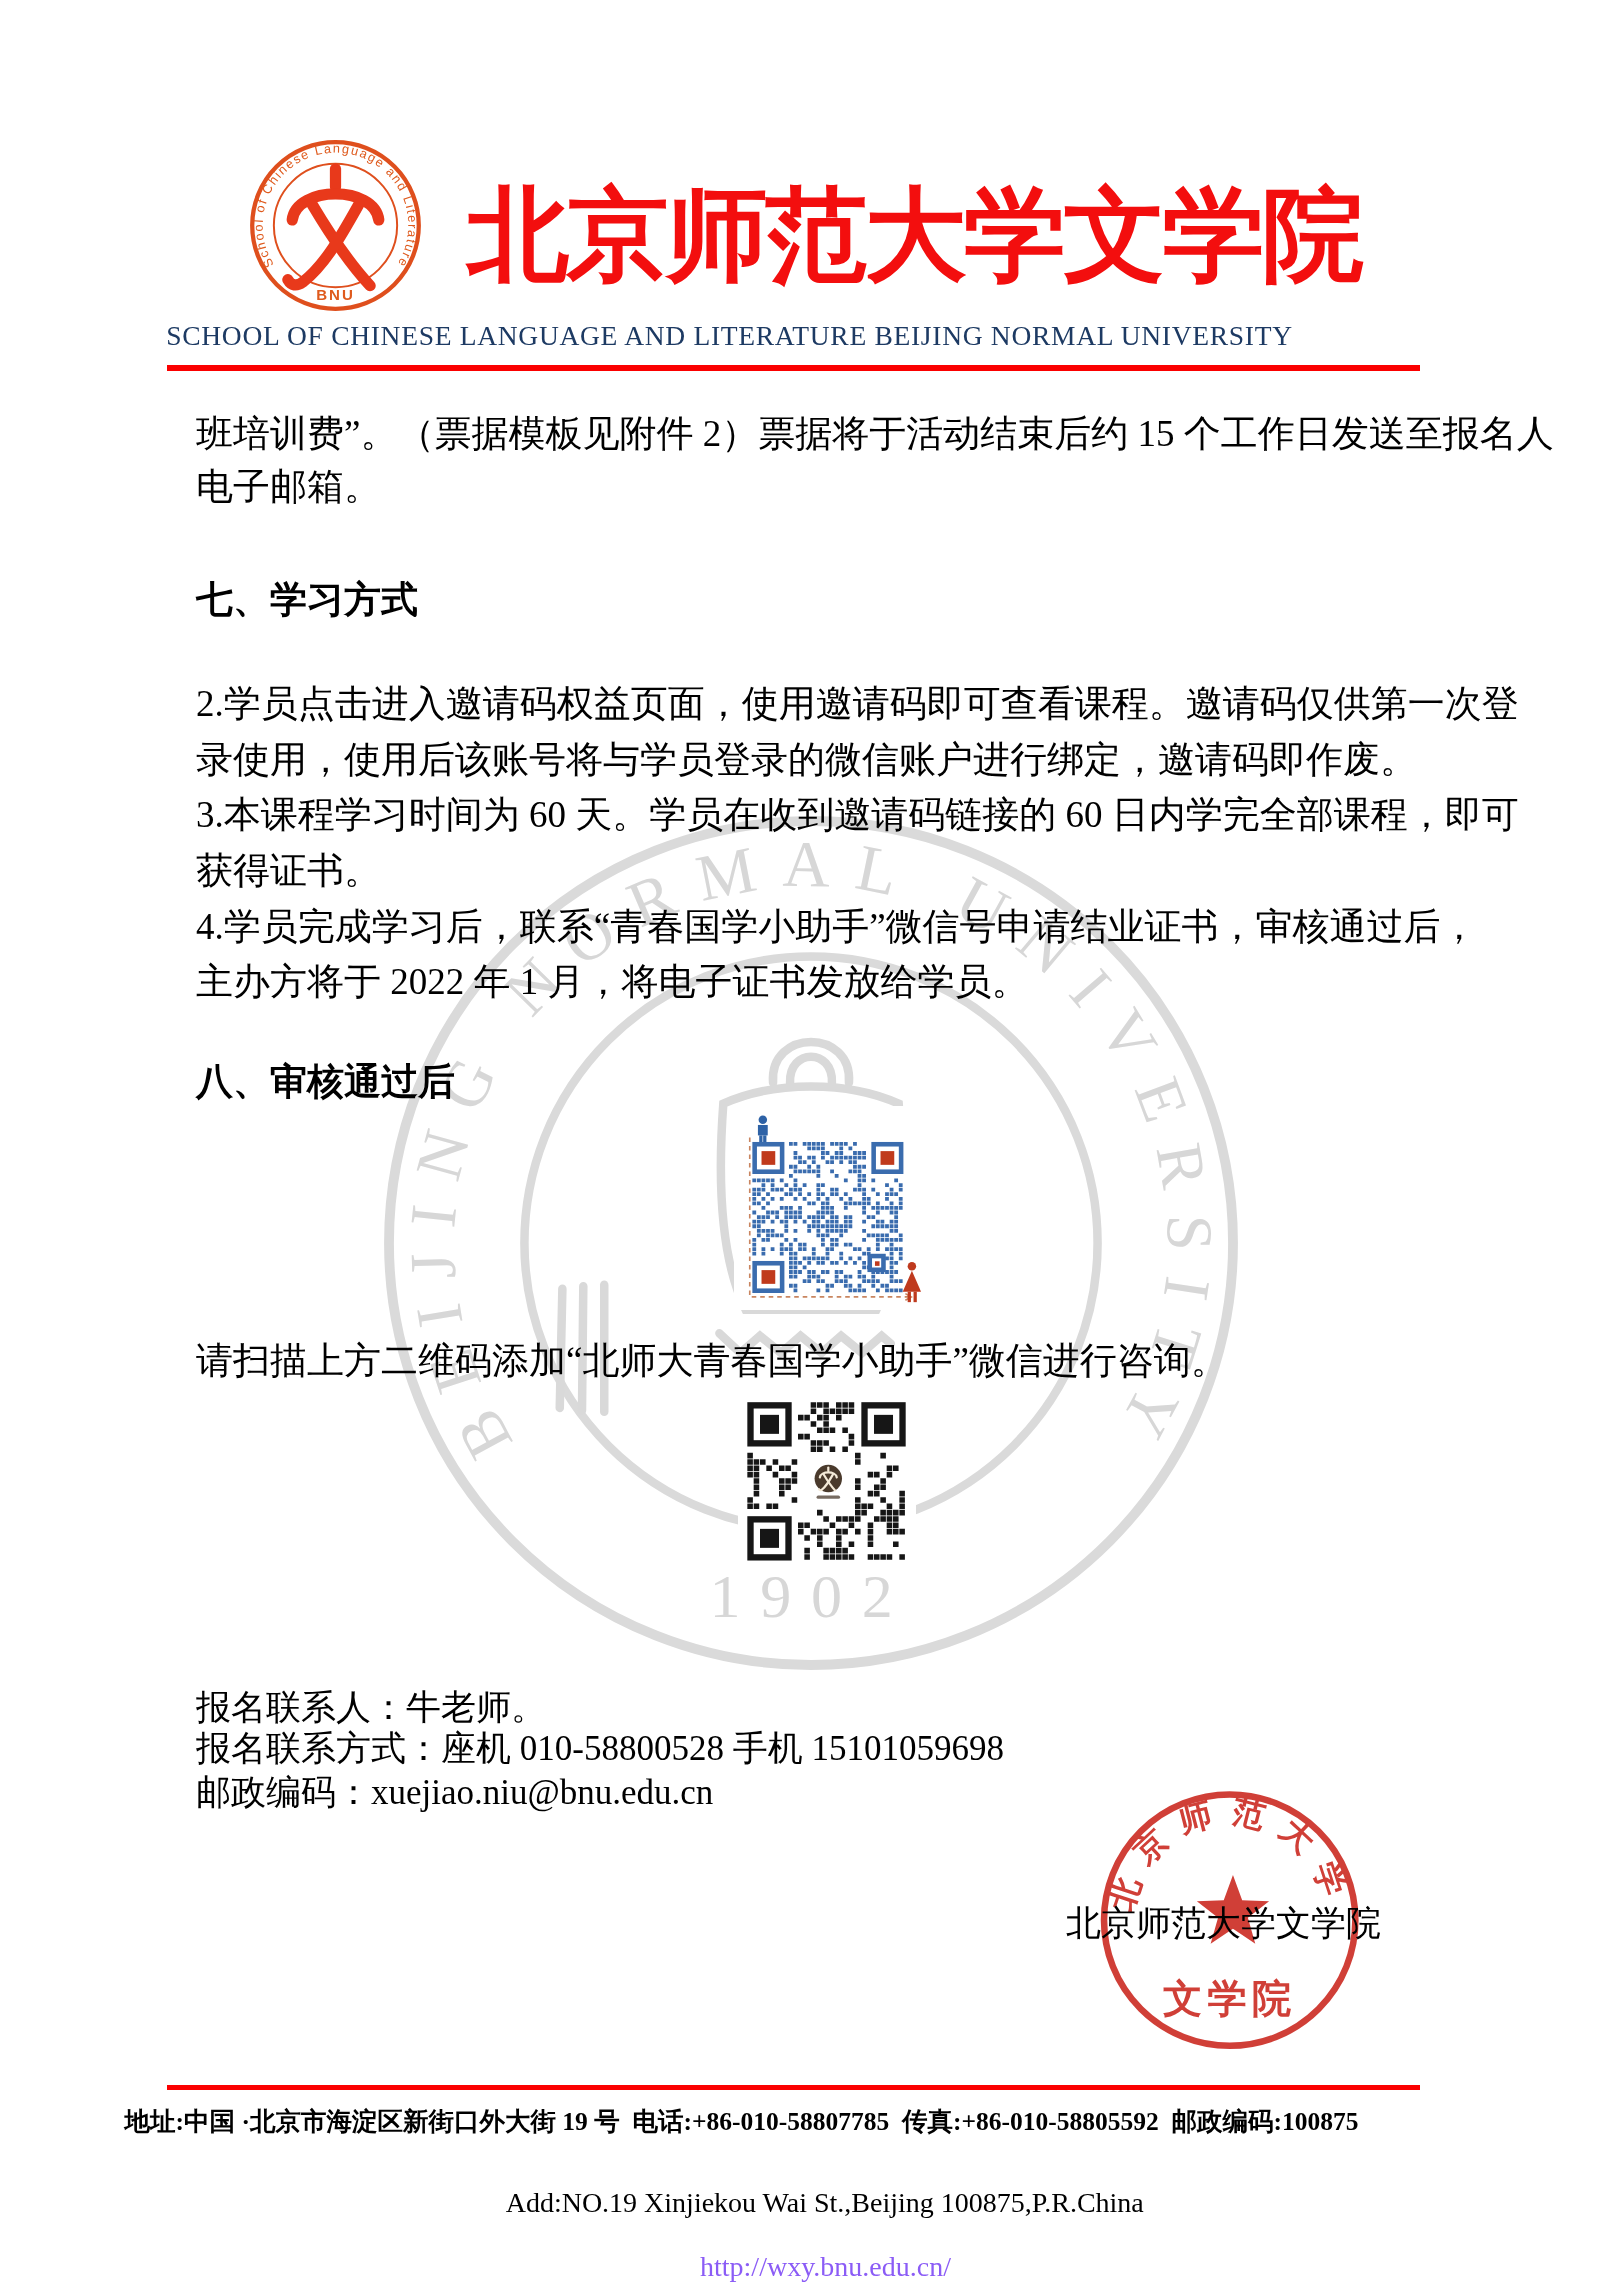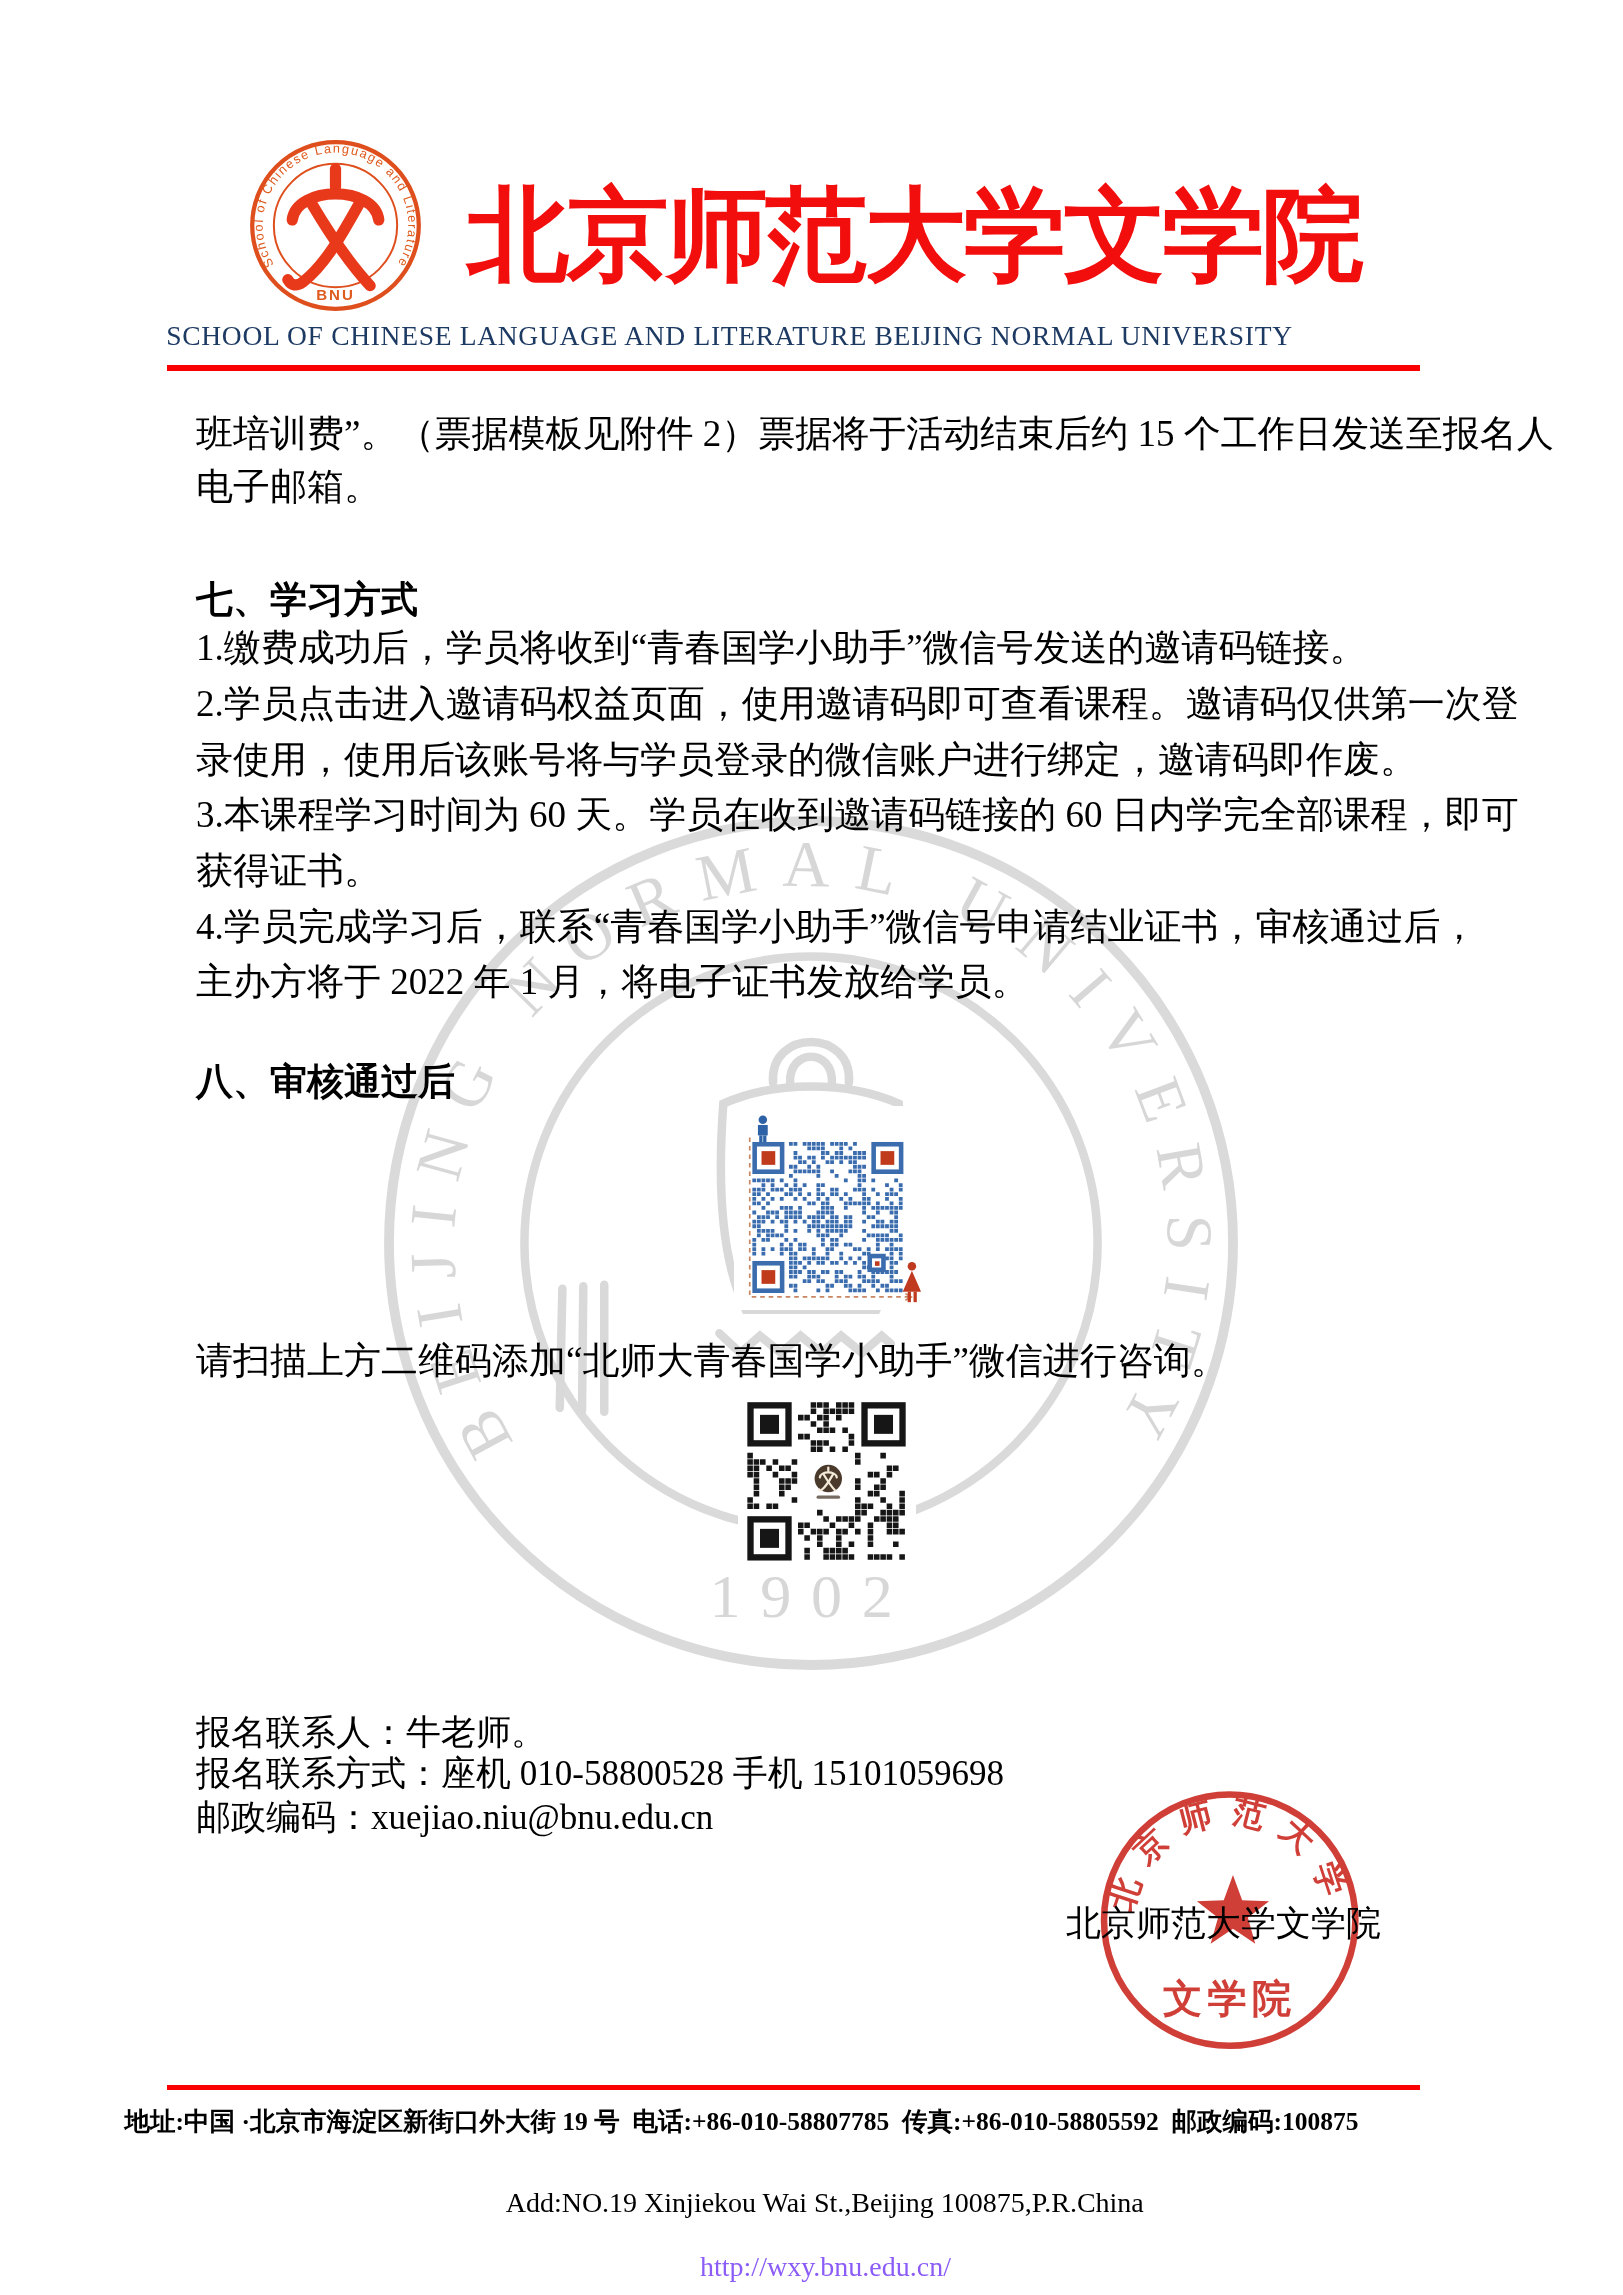--- a/index.html
+++ b/index.html
@@ -3,21 +3,21 @@
 <meta charset="utf-8">
 <style>
   html,body{margin:0;padding:0;background:#777;}
   .page{position:relative;width:1623px;height:2295px;background:#ffffff;overflow:hidden;
         font-family:"Liberation Serif","DejaVu Serif",serif;color:#000;}
   .abs{position:absolute;white-space:pre;}
   
   .bl{position:absolute;left:196px;white-space:pre;font-size:37px;line-height:1.2;}
   .hd{font-family:"Liberation Sans","DejaVu Sans",sans-serif;font-weight:bold;font-size:37px;}
   .cap{font-size:37px;}
-  .ct{font-size:35px;margin-top:25px;}
+  .ct{font-size:35px;}
   
   .title{position:absolute;left:467px;top:168px;font-size:102px;font-weight:bold;
          letter-spacing:-2.6px;color:#f30e0e;white-space:pre;}
   .subtitle{position:absolute;left:0;top:320px;width:1459px;text-align:center;
             font-size:27.5px;letter-spacing:0.7px;color:#1d3a63;white-space:pre;}
   .rule{position:absolute;left:167px;width:1253px;background:#fb0000;}
   
   .qrbox{position:absolute;background:#ffffff;}
   
   .sig{position:absolute;left:949px;width:432px;text-align:right;font-size:35px;white-space:pre;}
@@ -78,21 +78,20 @@
     <use href="#wen-glyph" transform="translate(138,148) scale(1.32)" style="color:#e8391b"></use>
   </svg>
 
   <div class="title">北京师范大学文学院</div>
   <div class="subtitle">SCHOOL OF CHINESE LANGUAGE AND LITERATURE BEIJING NORMAL UNIVERSITY</div>
   <div class="rule" style="top:365px;height:5.9px;"></div>
 
   <div class="bl" style="top:412px">班培训费”。（票据模板见附件 2）票据将于活动结束后约 15 个工作日发送至报名人</div>
   <div class="bl" style="top:465px">电子邮箱。</div>
   <div class="bl hd" style="top:578px">七、学习方式</div>
-  <div class="bl" style="top:626px">1.缴费成功后，学员将收到“青春国学小助手”微信号发送的邀请码链接。</div>
   <div class="bl" style="top:682px">2.学员点击进入邀请码权益页面，使用邀请码即可查看课程。邀请码仅供第一次登</div>
   <div class="bl" style="top:738px">录使用，使用后该账号将与学员登录的微信账户进行绑定，邀请码即作废。</div>
   <div class="bl" style="top:793px">3.本课程学习时间为 60 天。学员在收到邀请码链接的 60 日内学完全部课程，即可</div>
   <div class="bl" style="top:849px">获得证书。</div>
   <div class="bl" style="top:905px">4.学员完成学习后，联系“青春国学小助手”微信号申请结业证书，审核通过后，</div>
   <div class="bl" style="top:960px">主办方将于 2022 年 1 月，将电子证书发放给学员。</div>
   <div class="bl hd" style="top:1060px">八、审核通过后</div>
 
   <div class="qrbox" style="left:734px;top:1106px;width:193px;height:204px;">
     <svg width="193" height="204" viewBox="0 0 295 312">

